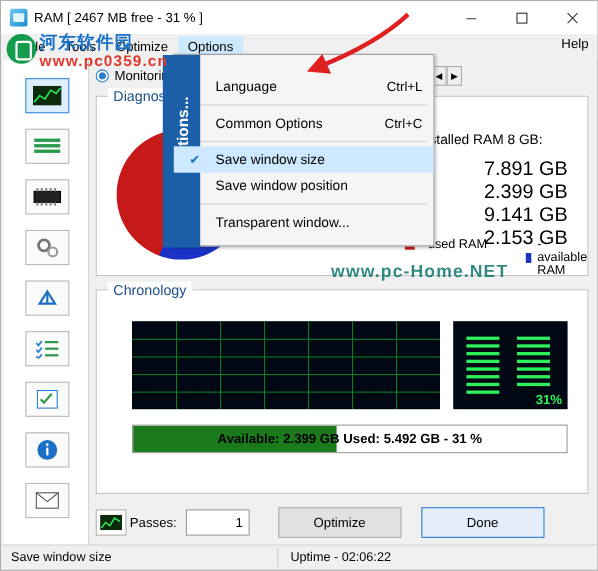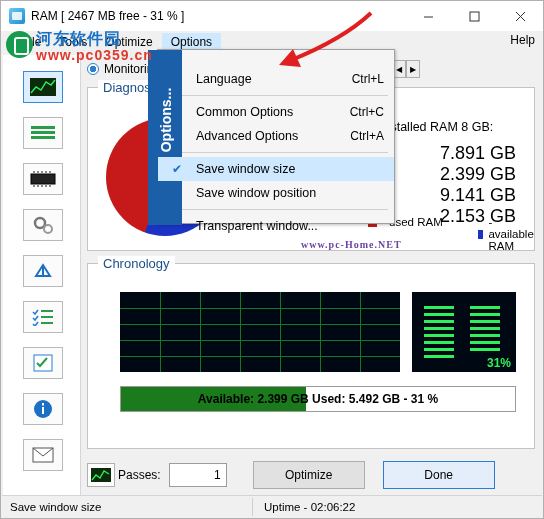--- a/index.html
+++ b/index.html
@@ -168,22 +168,22 @@
     position:absolute;left:-10px;top:0;width:34px;height:175px;
     background:#1b5fa8;color:#fff;
   }
   .dd-side span{
     position:absolute;left:-52px;top:62px;width:140px;text-align:center;
     transform:rotate(-90deg);font-size:14px;font-weight:bold;white-space:nowrap;
   }
   
   .arrow{position:absolute;left:258px;top:8px;width:120px;height:70px;z-index:70;pointer-events:none;}
   
-  .wm2{position:absolute;left:300px;top:238px;font-size:10px;color:#4c1d95;
-       font-weight:bold;letter-spacing:1px;z-index:40;opacity:.85;font-family:Liberation Serif, serif;}
+  .wm2{position:absolute;left:300px;top:238px;font-size:16px;color:#0f766e;
+       font-weight:bold;letter-spacing:1px;z-index:40;opacity:.85;}
   .scroll-btns{display:flex;margin-left:4px;}
   .sbtn{width:14px;height:18px;border:1px solid #adadad;background:#eee;
         display:flex;align-items:center;justify-content:center;font-size:8px;}
 </style>
 </head>
 <body>
 
 <div class="window">
 
   <div class="titlebar">
@@ -413,24 +413,20 @@
     <div style="margin-top:17px;">
       <div class="dd-item">
         <span>Language</span>
         <span class="dd-acc">Ctrl+L</span>
       </div>
       <div class="dd-sep"></div>
       <div class="dd-item">
         <span>Common Options</span>
         <span class="dd-acc">Ctrl+C</span>
       </div>
-      <div class="dd-item">
-        <span>Advanced Options</span>
-        <span class="dd-acc">Ctrl+A</span>
-      </div>
       <div class="dd-sep"></div>
       <div class="dd-item hl">
         <span class="dd-check">✔</span>
         <span>Save window size</span>
       </div>
       <div class="dd-item">
         <span>Save window position</span>
       </div>
       <div class="dd-sep"></div>
       <div class="dd-item">

